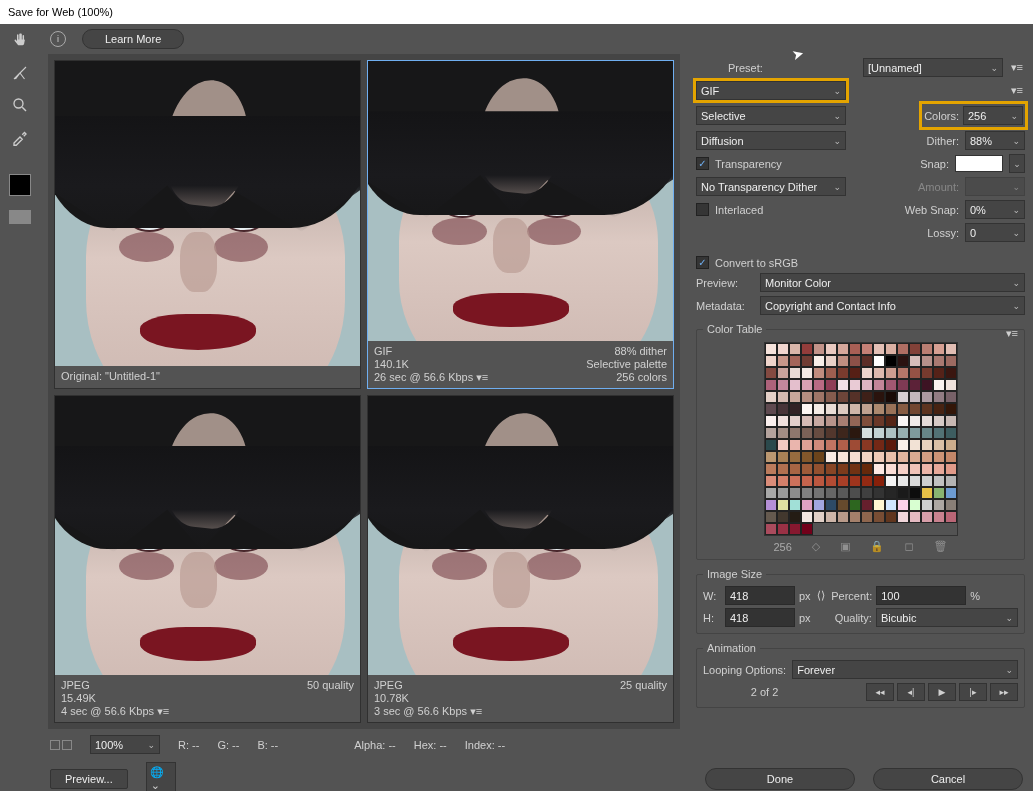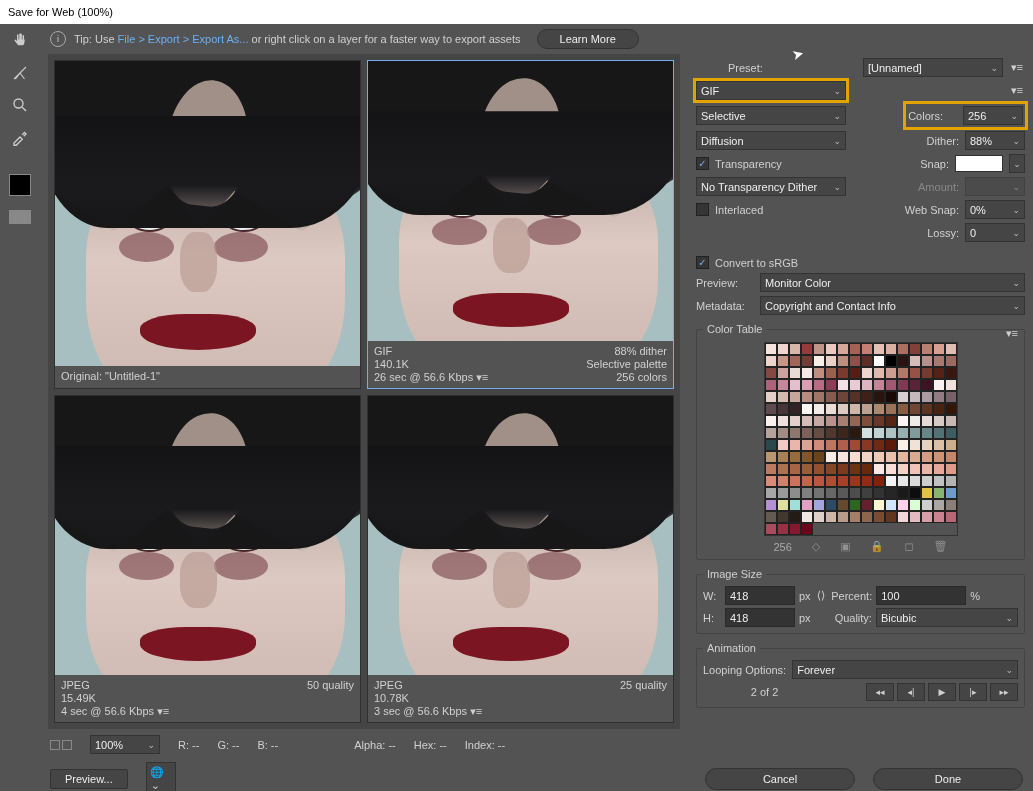--- a/index.html
+++ b/index.html
@@ -106,21 +106,20 @@
         </svg>
       </div>
     <div class="tool-sep"></div>
     <div class="swatch-fg"></div>
     <div class="swatch-view"></div>
   </div>
 
   <div class="main">
     <div class="tipbar">
       <span class="info-icon">i</span>
-      <span><span>Tip: Use </span><span class="tip-link">File &gt; Export &gt; Export As...</span><span>  or right click on a layer for a faster way to export assets</span></span>
       <span class="learn-btn">Learn More</span>
     </div>
 
     <div class="workspace">
 
       <div class="left-col">
         <div class="preview-grid">
 
           <div class="cell">
             <div class="thumb">
@@ -227,21 +226,21 @@
           <span style="flex:1"></span>
           <span class="opts-icon">▾≡</span>
         </div>
 
         <div class="row">
           <div class="dropdown" style="width:150px;">
               <span>Selective</span>
               <span class="chev">⌄</span>
             </div>
           <span style="flex:1"></span>
-          <div class="row hl-gold" style="gap:20px;padding:2px;">
+          <div class="row hl-gold" style="gap:4px;padding:2px;">
             <label>Colors:</label>
             <div class="dropdown" style="width:60px;">
                 <span>256</span>
                 <span class="chev">⌄</span>
               </div>
           </div>
         </div>
 
         <div class="row">
           <div class="dropdown" style="width:150px;">
@@ -646,18 +645,18 @@
     <span>B: --</span>
     <span style="width:40px"></span>
     <span>Alpha: --</span>
     <span>Hex: --</span>
     <span>Index: --</span>
   </div>
   <div class="bb-row">
     <span class="preview-btn">Preview...</span>
     <span class="globe-btn">🌐 ⌄</span>
     <span style="flex:1"></span>
+    <span class="main-btn">Done</span>
     <span class="main-btn">Cancel</span>
-    <span class="main-btn">Done</span>
   </div>
 </div>
 
 <div class="cursor-ptr">➤</div>
 
 </body></html>

